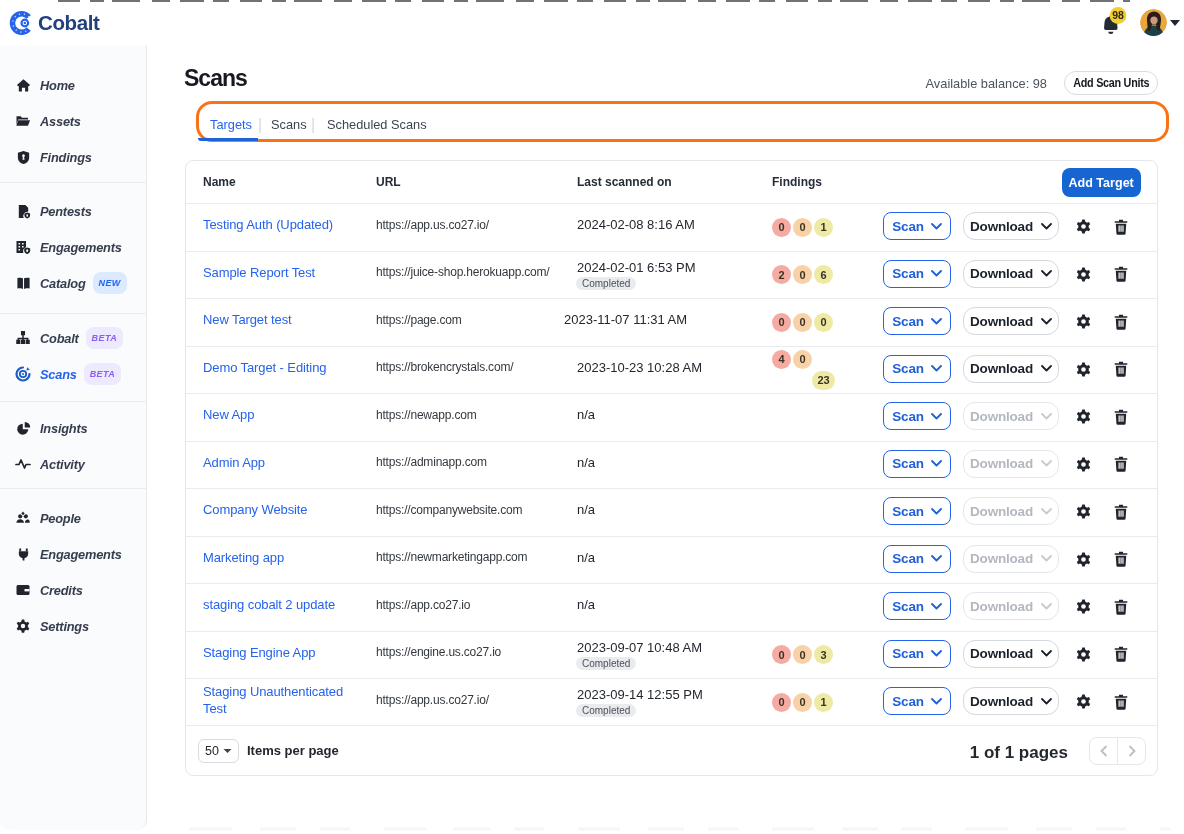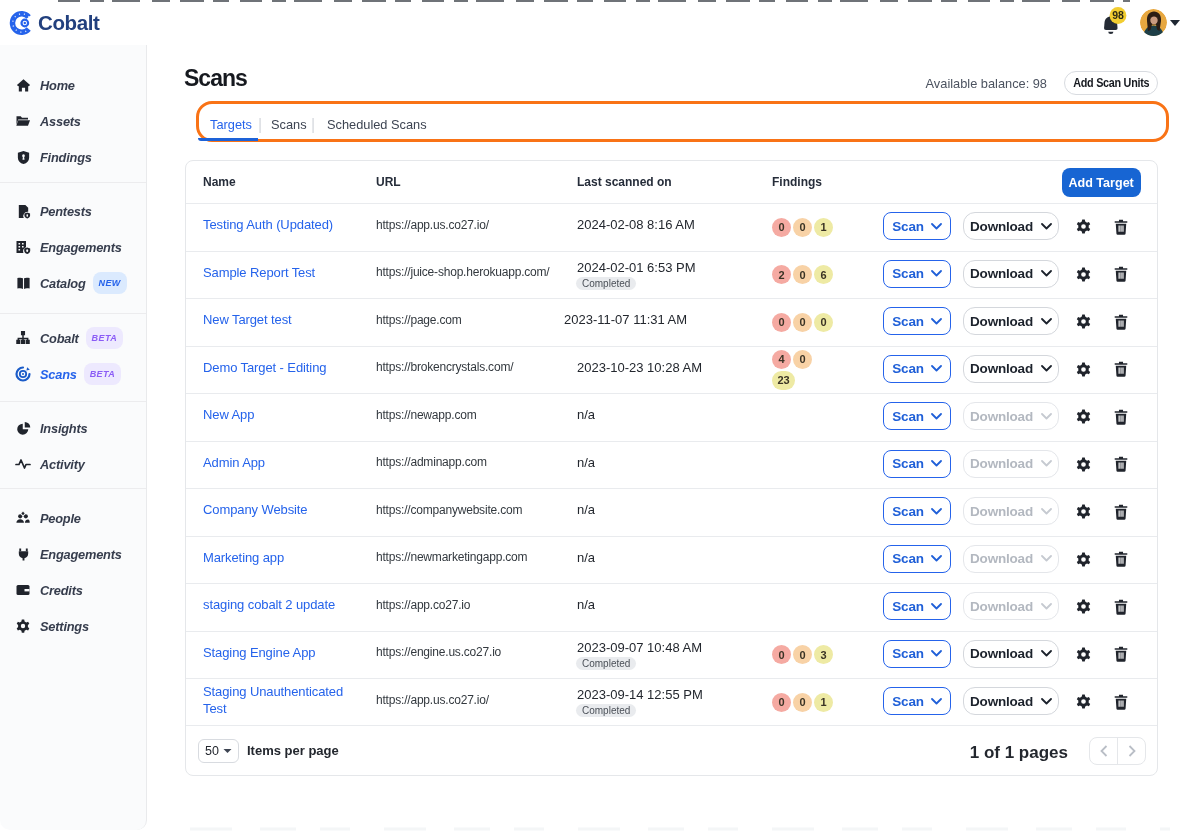--- a/index.html
+++ b/index.html
@@ -369,21 +369,21 @@
   <div class="cell" style="left:17px; width:168px;">
         <span class="namelink up">Demo Target - Editing</span>
       </div>
   <div class="cell" style="left:190px;">
         <span class="urltxt up">https://brokencrystals.com/</span>
       </div>
   <div class="cell" style="left:391px;">
         <span class="datetxt up">2023-10-23 10:28 AM</span>
       </div>
   <div class="cell" style="left:586px;">
-        <div style="width:66px; line-height:0;"><span class="fbadge fb-r">4</span><span class="fbadge fb-o">0</span><span class="fbadge fb-y" style="margin-top:2px; width:23px; border-radius:10px;">23</span></div>
+        <div style="width:66px; line-height:0;"><span class="fbadge fb-r">4</span><span class="fbadge fb-o">0</span><span class="fbadge fb-y" style="margin-top:2px; width:23px; border-radius:10px;margin-left:40px;">23</span></div>
       </div>
   <div class="btn-scan" style="top:8px;">Scan<svg width="11" height="7" viewBox="0 0 11 7" style="margin-left:7px">
           <path d="M1 1 L5.5 5.5 L10 1" fill="none" stroke="#2060d8" stroke-width="1.8" stroke-linecap="round" stroke-linejoin="round"></path>
         </svg></div>
   <div class="btn-dl" style="top:8px;">Download<svg width="11" height="7" viewBox="0 0 11 7" style="margin-left:8px">
           <path d="M1 1 L5.5 5.5 L10 1" fill="none" stroke="#1c222c" stroke-width="1.8" stroke-linecap="round" stroke-linejoin="round"></path>
         </svg></div>
   <div class="icn" style="left:889px; top:14px;"><svg width="17" height="17" viewBox="0 0 16 16">
           <path d="M6.8 1.5 h2.4 l.4 1.9 1.7 1 1.8-.7 1.2 2.1 -1.4 1.3 v2 l1.4 1.3 -1.2 2.1 -1.8-.7 -1.7 1 -.4 1.9 H6.8 l-.4-1.9 -1.7-1 -1.8.7 -1.2-2.1 1.4-1.3 v-2 L1.7 5.8 2.9 3.7 l1.8.7 1.7-1 z M8 5.8 a2.2 2.2 0 1 0 0 4.4 a2.2 2.2 0 0 0 0-4.4z" fill="#20242c" fill-rule="evenodd"></path>
         </svg></div>

